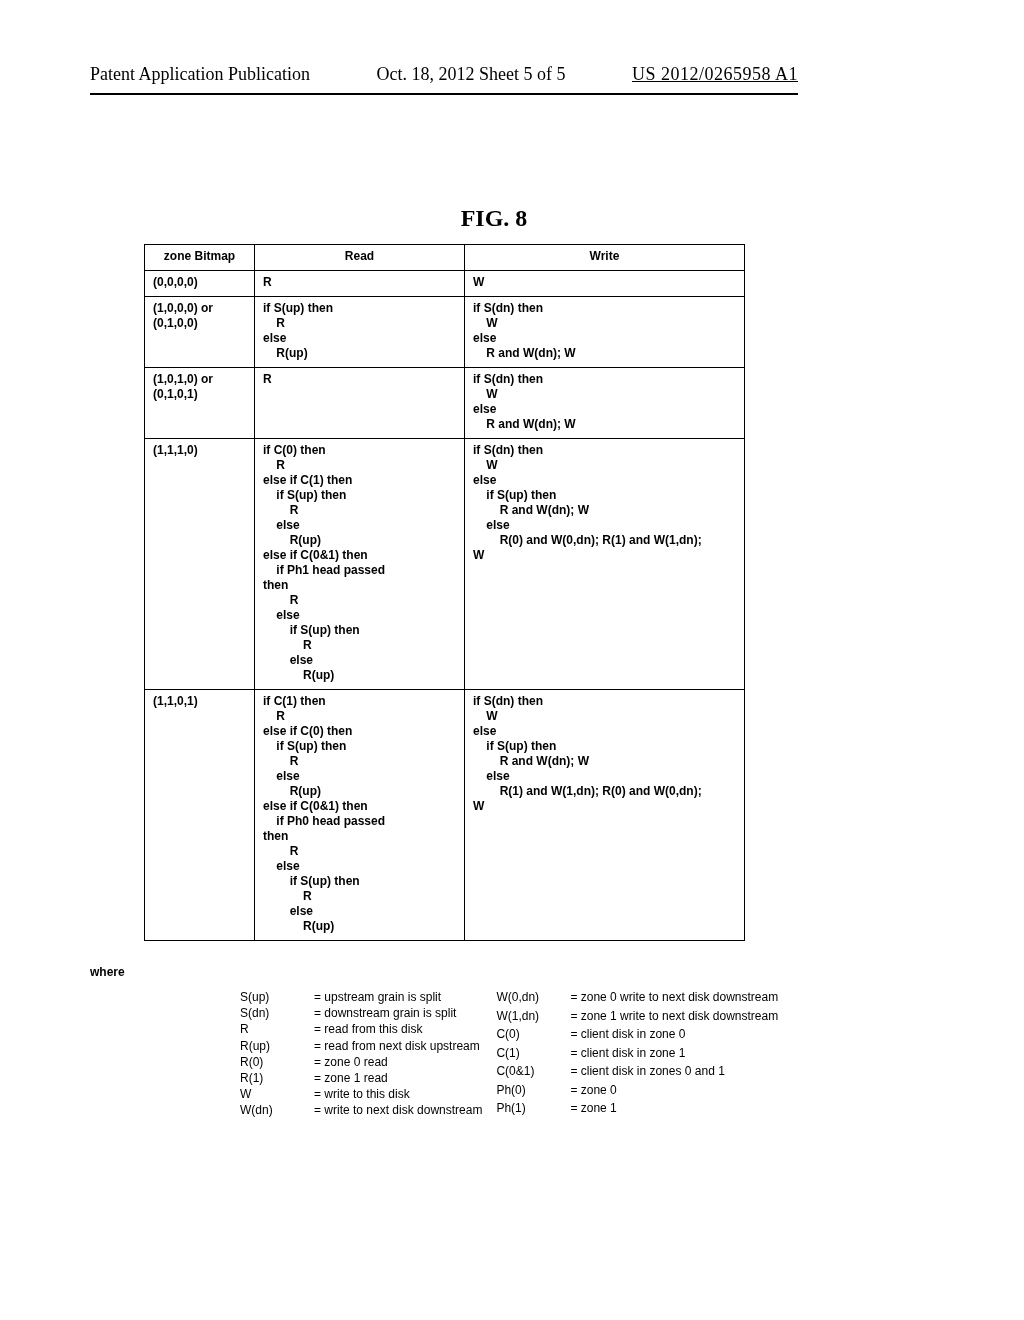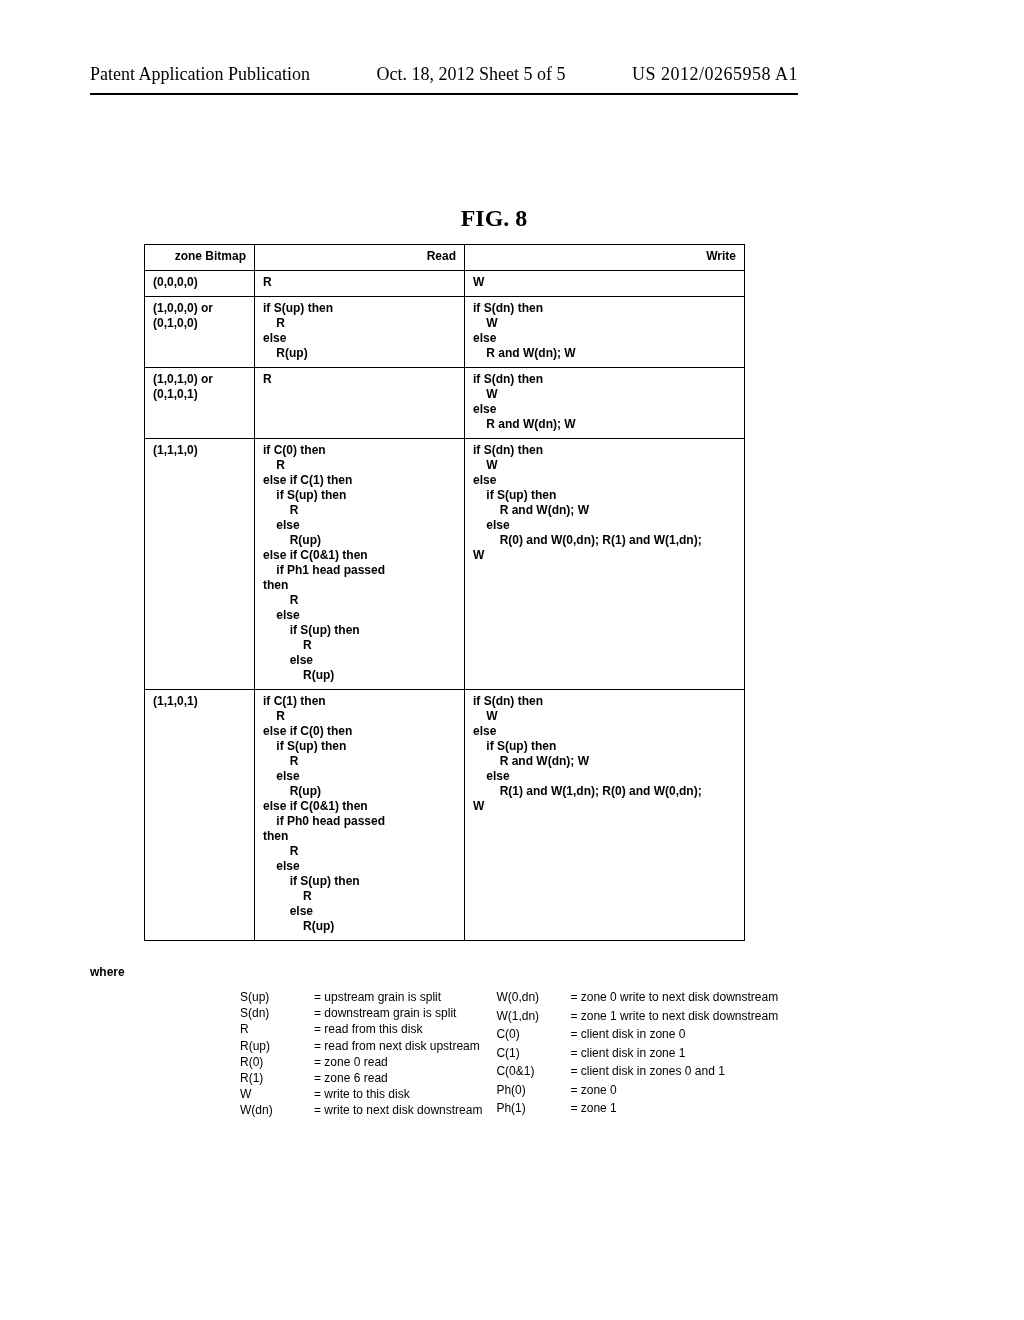--- a/index.html
+++ b/index.html
@@ -19,21 +19,21 @@
     padding: 64px 90px 40px 90px;
   }
   .header {
     display: flex;
     justify-content: space-between;
     font-size: 18px;
     margin-bottom: 8px;
   }
   .header .left { }
   .header .mid  { text-align: center; }
-  .header .right{ text-align: center; letter-spacing: 0.5px; }
+  .header .right{ text-align: center; letter-spacing: 0.5px; text-decoration: underline; }
   .rule {
     border: none;
     border-top: 2px solid #000;
     margin: 6px 0 0 0;
   }
   .figlabel {
     margin-top: 110px;
     margin-left: 100px;
     font-size: 24px;
     font-weight: bold;
@@ -55,21 +55,21 @@
     border: 1px solid #000;
     vertical-align: top;
     padding: 4px 8px 6px 8px;
     font-family: Arial, Helvetica, sans-serif;
     font-size: 12px;
     line-height: 1.25;
     font-weight: bold;
     white-space: pre;
   }
   table.main th {
-    text-align: right;
+    text-align: center;
   }
   .where {
     margin-top: 24px;
     font-family: Arial, Helvetica, sans-serif;
     font-size: 12px;
     font-weight: bold;
   }
   .legend {
     margin-top: 10px;
     margin-left: 150px;
@@ -216,21 +216,21 @@
       <tr>
             <td class="sym">R(up)</td>
             <td class="def">= read from next disk upstream</td>
           </tr>
       <tr>
             <td class="sym">R(0)</td>
             <td class="def">= zone 0 read</td>
           </tr>
       <tr>
             <td class="sym">R(1)</td>
-            <td class="def">= zone 6 read</td>
+            <td class="def">= zone 1 read</td>
           </tr>
       <tr>
             <td class="sym">W</td>
             <td class="def">= write to this disk</td>
           </tr>
       <tr>
             <td class="sym">W(dn)</td>
             <td class="def">= write to next disk downstream</td>
           </tr>
     </tbody>

